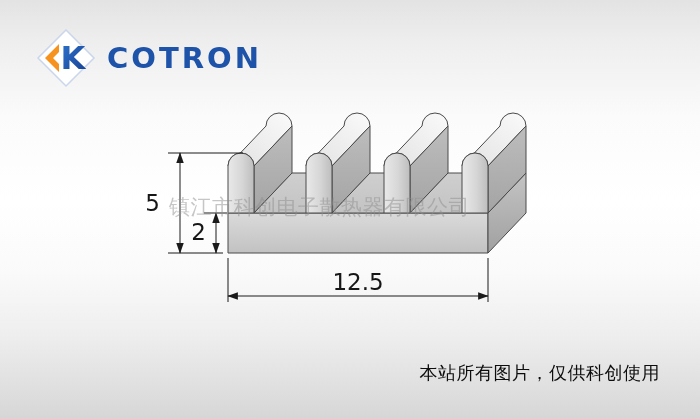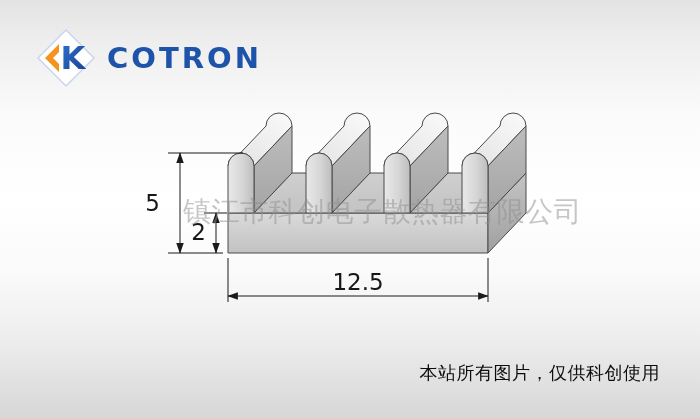--- a/index.html
+++ b/index.html
@@ -29,22 +29,22 @@
   }
   
   .diagram{position:absolute;left:0;top:0;width:700px;height:419px;}
   .diagram text{
     font-family:"DejaVu Sans","Liberation Sans",sans-serif;
     fill:#161616;
   }
   .dim-label{font-size:23px;}
   
   .watermark{
-    position:absolute;left:183px;top:193px;
-    font-size:28px;color:#8f8f8f;opacity:.5;
+    position:absolute;left:169px;top:193px;
+    font-size:21px;color:#8f8f8f;opacity:.5;
     white-space:nowrap;letter-spacing:0.5px;
     z-index:3;pointer-events:none;
   }
   
   .footer-note{
     position:absolute;right:40px;top:361px;
     font-size:18px;color:#0d0d0d;letter-spacing:0.5px;
     white-space:nowrap;z-index:4;margin-left:15px;
   }
 </style>

